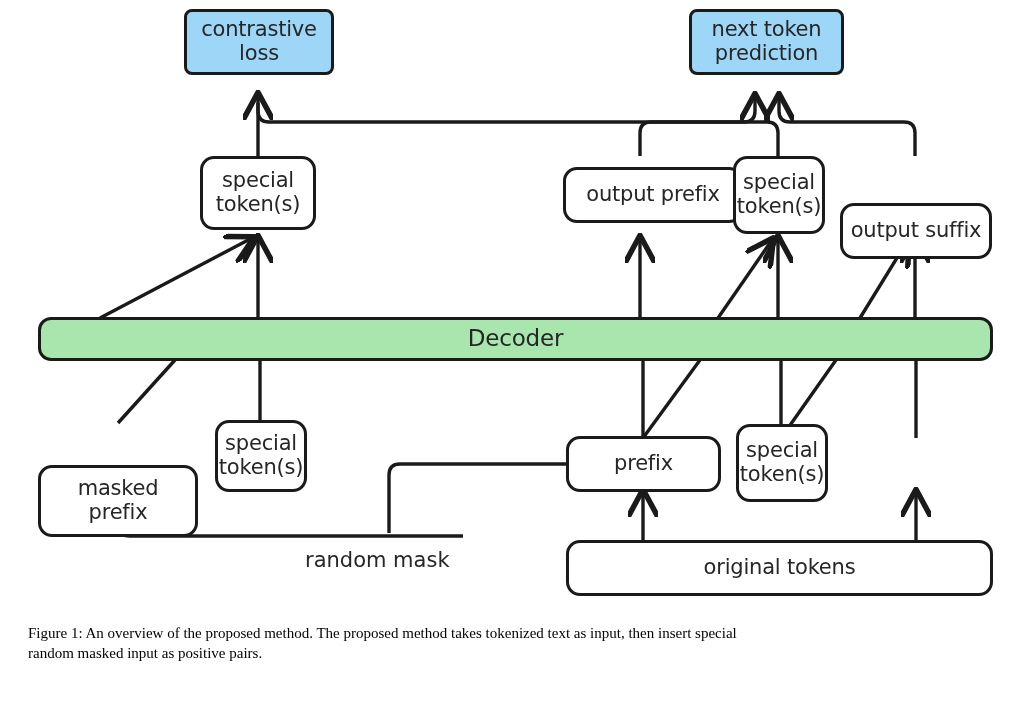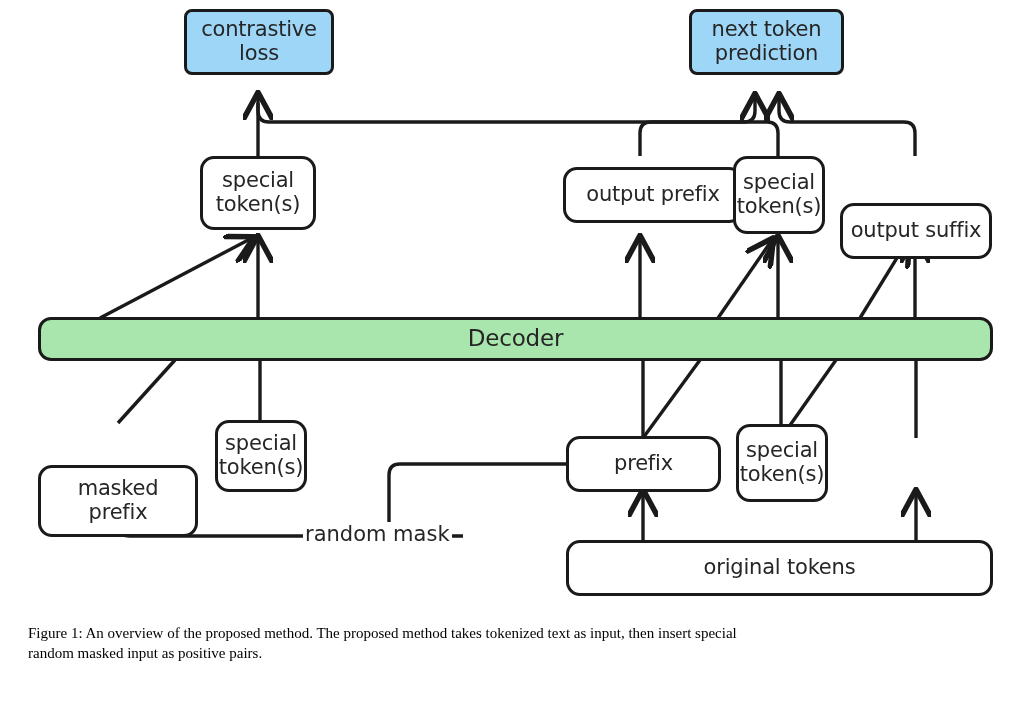--- a/index.html
+++ b/index.html
@@ -161,21 +161,21 @@
 
   <div class="node" style="left:736px; top:424px; width:92px; height:78px;">
     <span class="lbl">special token(s)</span>
   </div>
 
 
   <div class="node" style="left:566px; top:540px; width:427px; height:56px;">
     <span class="lbl">original tokens</span>
   </div>
 
-  <div class="plain-label" style="left:303px; top:522px;">
+  <div class="plain-label" style="left:303px; top:548px;">
     <span>random mask</span>
   </div>
 
 </div>
 
 <div id="caption">
   <span class="ln">Figure 1: An overview of the proposed method. The proposed method takes tokenized text as input, then insert special</span>
   <span class="ln">random masked input as positive pairs.</span>
 </div>
 

